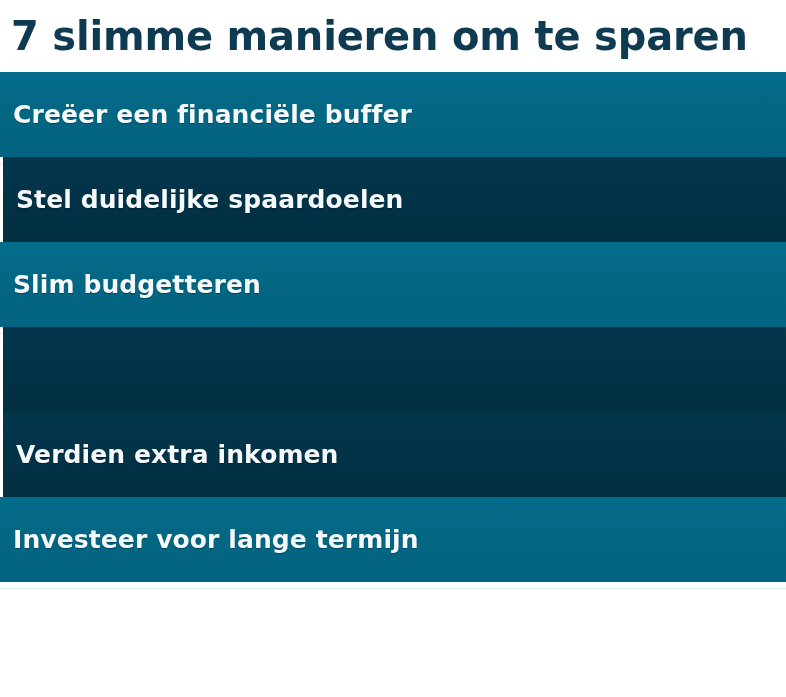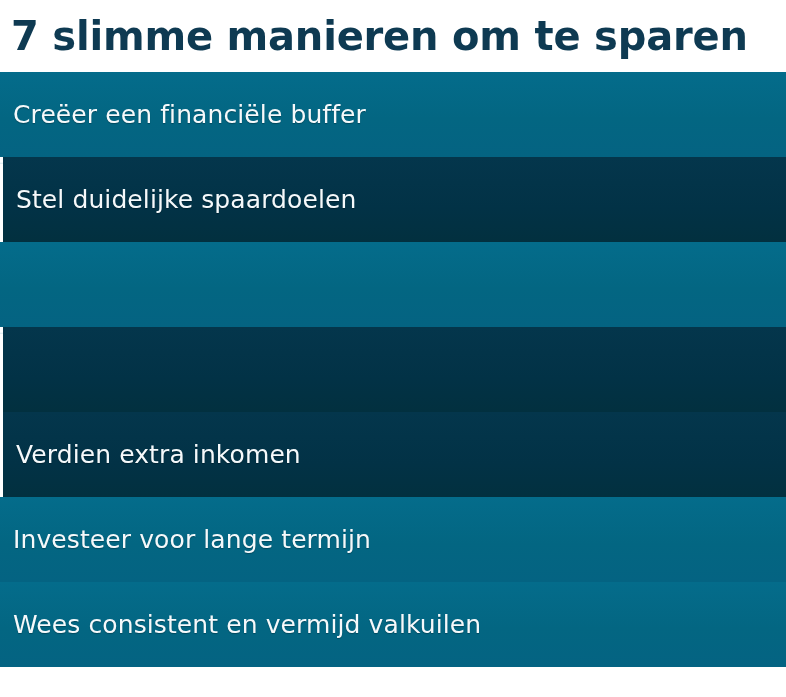--- a/index.html
+++ b/index.html
@@ -96,21 +96,21 @@
     height: 2px;
     background: linear-gradient(180deg, rgba(255,255,255,0.95) 0%, rgba(210,232,238,0.9) 100%);
   }
 
   .row-label {
     display: block;
     padding-left: 13px;
     padding-right: 12px;
     font-size: 25px;
     line-height: 30px;
-    font-weight: 400;
+    font-weight: 700;
     color: #f5f9fb;
     white-space: nowrap;
     letter-spacing: 0.1px;
     text-shadow: 0 1px 1px rgba(0,0,0,0.28);
     font-family: "DejaVu Sans", "Liberation Sans", sans-serif;
   }
 </style>
 </head>
 <body>
 
@@ -126,35 +126,33 @@
       <span class="row-label">Creëer een financiële buffer</span>
       <span class="row-sep"></span>
     </div>
 
     <div class="row row-dark">
       <span class="row-label">Stel duidelijke spaardoelen</span>
       <span class="row-sep"></span>
     </div>
 
     <div class="row row-light">
+      <span class="row-label">Slim budgetteren</span>
       <span class="row-sep"></span>
     </div>
 
     <div class="row row-dark">
       <span class="row-sep"></span>
     </div>
 
     <div class="row row-dark">
       <span class="row-label">Verdien extra inkomen</span>
       <span class="row-sep"></span>
     </div>
 
     <div class="row row-light">
       <span class="row-label">Investeer voor lange termijn</span>
       <span class="row-sep"></span>
     </div>
 
-    <div class="row row-light">
-      <span class="row-label">Wees consistent en vermijd valkuilen</span>
-    </div>
 
   </div>
 </div>
 
 </body></html>

